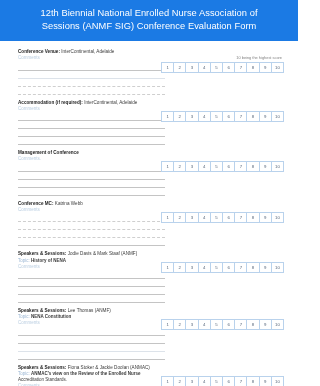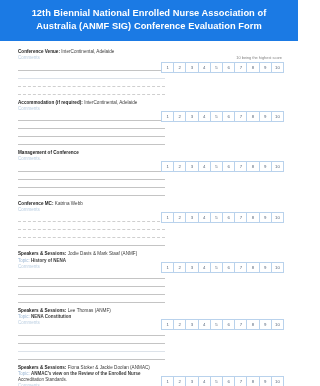--- a/index.html
+++ b/index.html
@@ -25,21 +25,21 @@
 
   
   .banner {
     background: #1b7ae4;
     color: #ffffff;
     padding: 7px 14px 8px 14px;
     text-align: center;
   }
   .banner-line {
     font-size: 9.3px;
-    font-weight: bold;
+    font-weight: normal;
     line-height: 13px;
     letter-spacing: 0.05px;
     white-space: nowrap;
     text-align: center;
   }
 
   
   .content {
     padding: 8px 14px 0 18px;
     box-sizing: border-box;
@@ -139,21 +139,21 @@
     color: #55657a;
   }
 </style>
 </head>
 <body>
 
 <div class="page">
 
   <div class="banner">
     <div class="banner-line">12th Biennial National Enrolled Nurse Association of</div>
-    <div class="banner-line">Australia (ANMF SIG) Conference Evaluation Form</div>
+    <div class="banner-line">Sessions (ANMF SIG) Conference Evaluation Form</div>
   </div>
 
   <div class="content" id="form-body">
       <div class="section">
         <div class="sec-head"><span class="lbl">Conference Venue:</span> <span class="val">InterContinental, Adelaide</span></div>
         <div class="comments-label">Comments</div>
         <div class="rules">
           <div class="rule"></div>
           <div class="rule light"></div>
           <div class="rule dash"></div>

